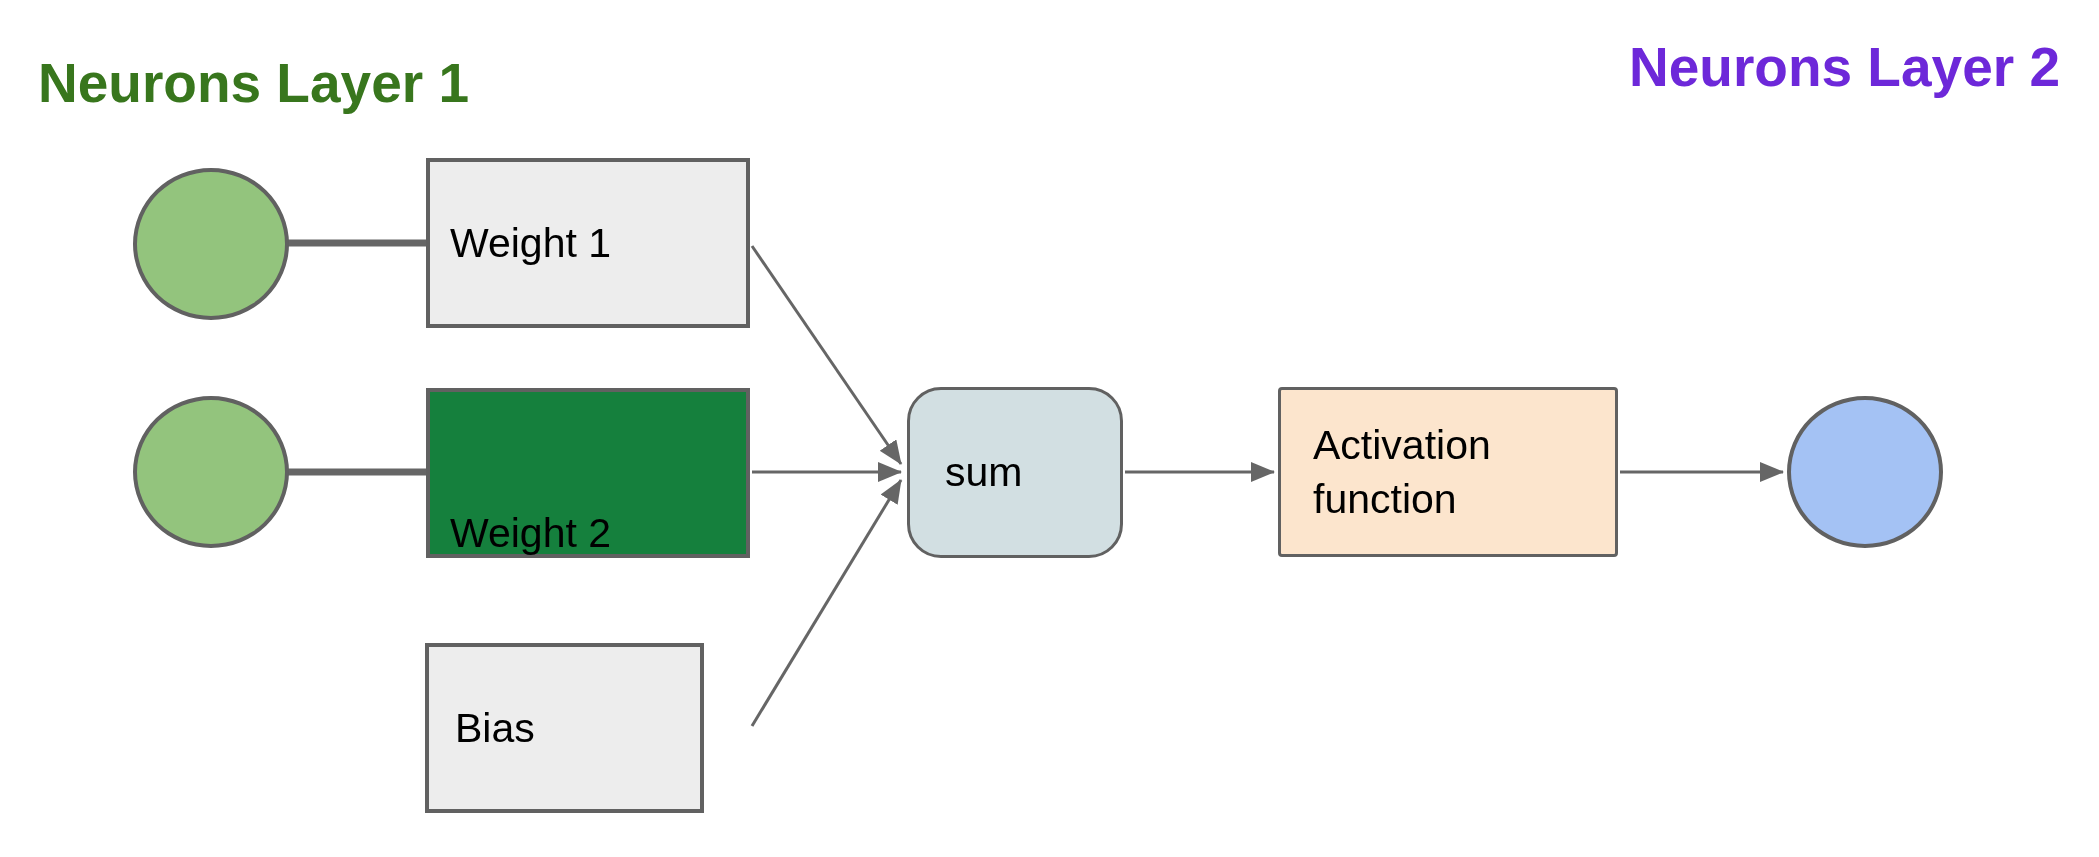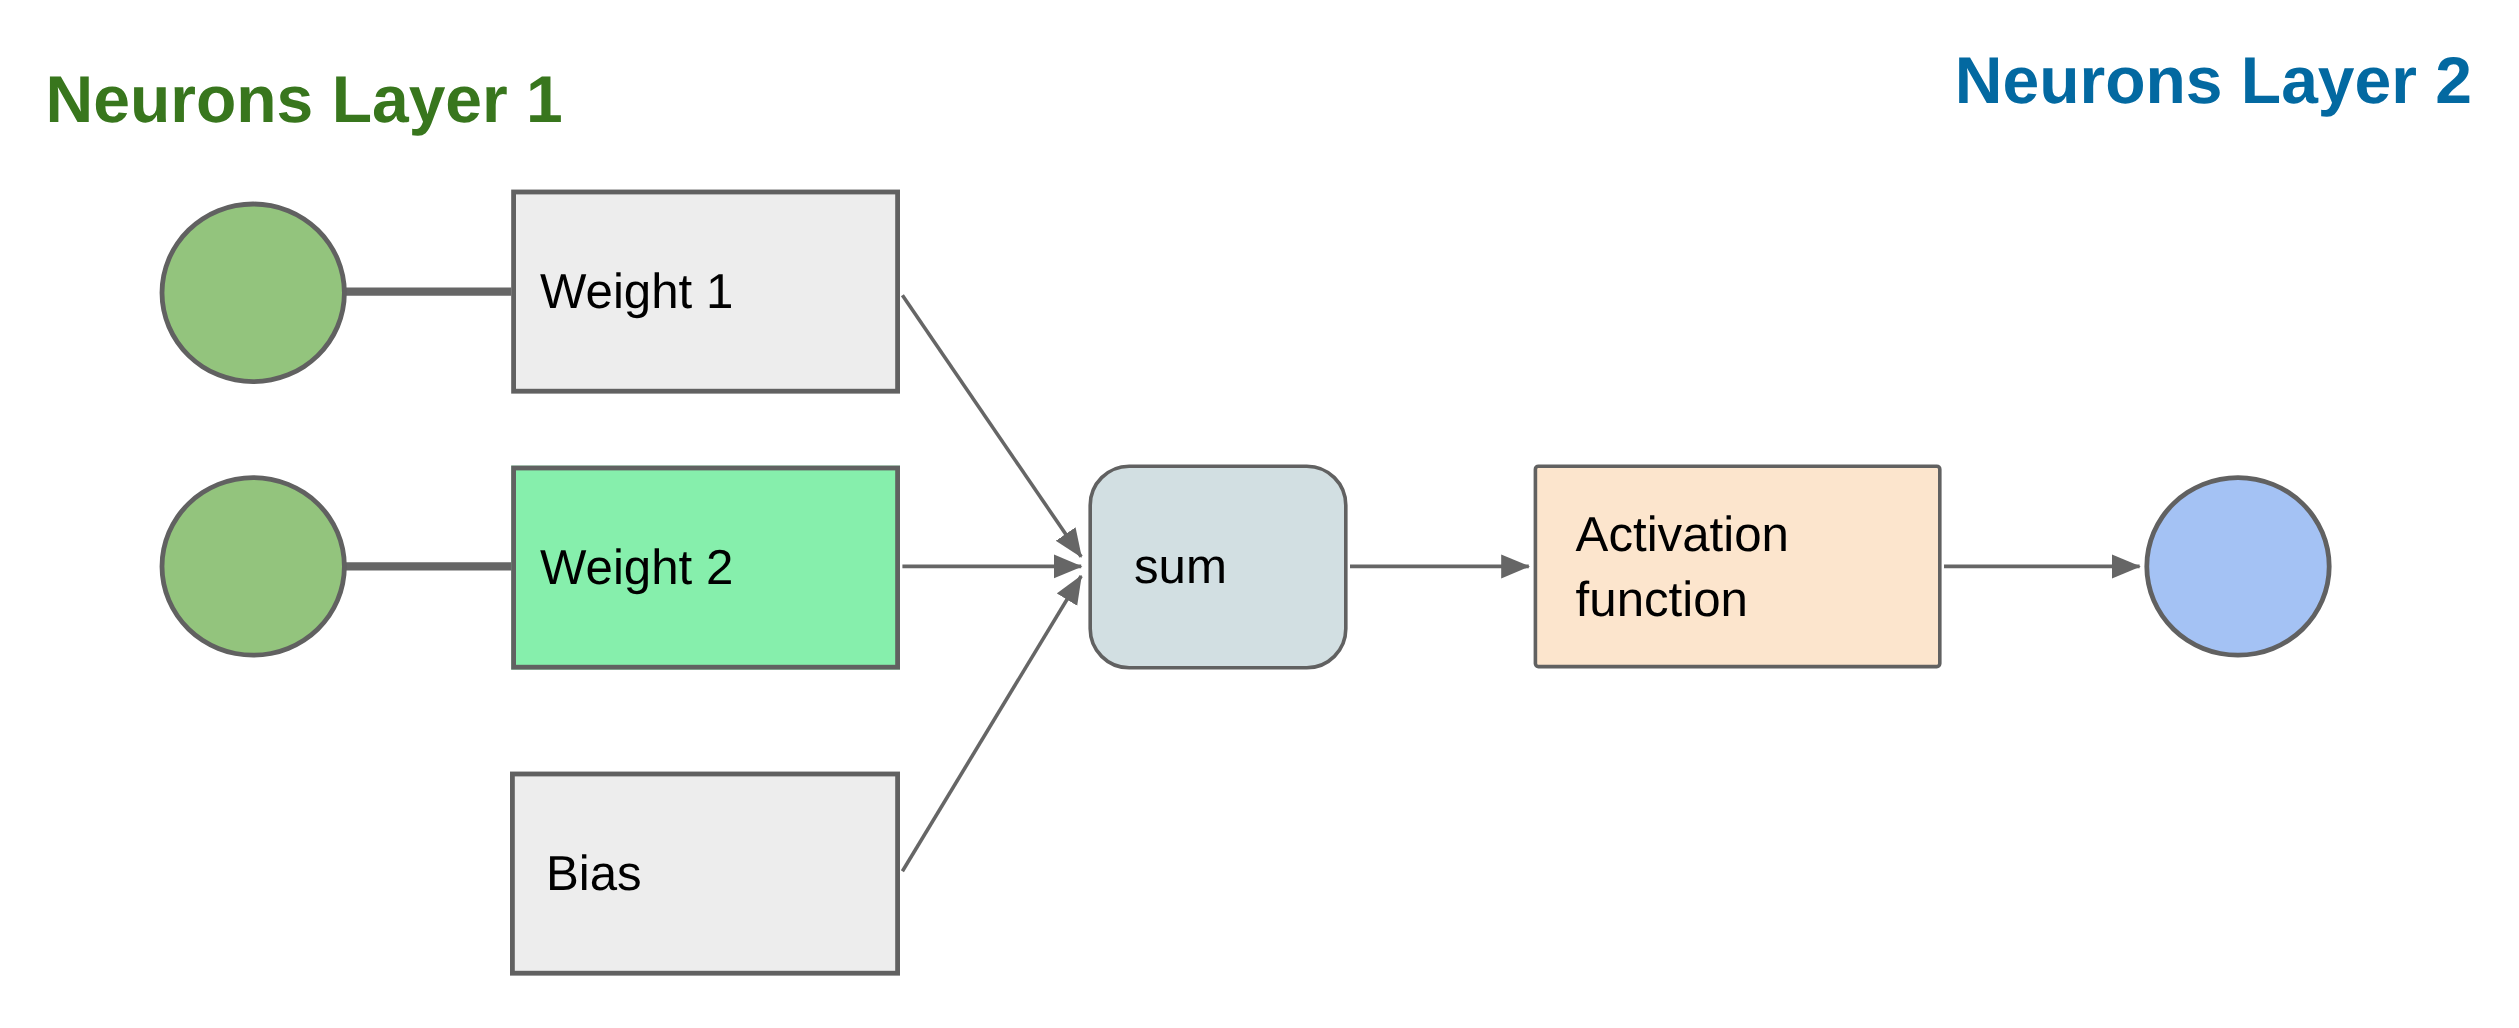--- a/index.html
+++ b/index.html
@@ -40,21 +40,21 @@
   }
   .rounded {
     border: 3px solid #616161;
   }
 
   #node-input1 { left: 133px; top: 168px; width: 156px; height: 152px; }
   #node-input2 { left: 133px; top: 396px; width: 156px; height: 152px; }
 
   #node-weight1 { left: 426px; top: 158px; width: 324px; height: 170px; padding-left: 20px; }
   #node-weight2 { left: 426px; top: 388px; width: 324px; height: 170px; padding-left: 20px; }
-  #node-bias    { left: 425px; top: 643px; width: 325px; height: 170px; padding-left: 26px; }
+  #node-bias    { left: 425px; top: 643px; width: 279px; height: 170px; padding-left: 26px; }
 
   #node-sum {
     left: 907px; top: 387px; width: 216px; height: 171px;
     border-radius: 34px; padding-left: 35px; align-items: center;
   }
   #node-activation {
     left: 1278px; top: 387px; width: 340px; height: 170px;
     border-radius: 4px; padding-left: 32px;
     line-height: 54px;
   }
@@ -67,21 +67,21 @@
     height: 857px;
   }
 </style>
 </head>
 <body>
 
 <div id="canvas">
 
   <div id="title-layer1" class="layer-title" style="color: rgb(56, 118, 29);">Neurons Layer 1</div>
 
-  <div id="title-layer2" class="layer-title" style="color: #0369a1; text-align: center;">Neurons Layer 2</div>
+  <div id="title-layer2" class="layer-title" style="color: #6d28d9; text-align: center;">Neurons Layer 2</div>
 
   <svg id="edge-layer" viewBox="0 0 2099 857" xmlns="http://www.w3.org/2000/svg">
     <defs>
       <marker id="arrowhead" markerUnits="userSpaceOnUse" markerWidth="26" markerHeight="22" refX="23" refY="10" orient="auto">
         <path d="M0,0 L24,10 L0,20 Z" fill="#666666"></path>
       </marker>
     </defs>
 
     <line x1="285" y1="243" x2="430" y2="243" stroke-width="7" stroke="#666666"></line>
     <line x1="285" y1="472" x2="430" y2="472" stroke-width="7" stroke="#666666"></line>
@@ -95,21 +95,21 @@
   </svg>
 
   <div id="node-input1" class="node ellipse" style="background-color: rgb(147, 196, 125); border-color: rgb(97, 97, 97);"></div>
 
   <div id="node-input2" class="node ellipse" style="background-color: rgb(147, 196, 125); border-color: rgb(97, 97, 97);"></div>
 
   <div id="node-weight1" class="node rect" style="background-color: rgb(237, 237, 237); border-color: rgb(97, 97, 97);">
     <span>Weight 1</span>
   </div>
 
-  <div id="node-weight2" class="node rect" style="background-color: #86efac; border-color: rgb(97, 97, 97);">
+  <div id="node-weight2" class="node rect" style="background-color: #15803d; border-color: rgb(97, 97, 97); align-items: flex-end;">
     <span>Weight 2</span>
   </div>
 
   <div id="node-bias" class="node rect" style="background-color: rgb(237, 237, 237); border-color: rgb(97, 97, 97);">
     <span>Bias</span>
   </div>
 
   <div id="node-sum" class="node rounded" style="background-color: rgb(210, 223, 226); border-color: rgb(97, 97, 97);">
     <span>sum</span>
   </div>

